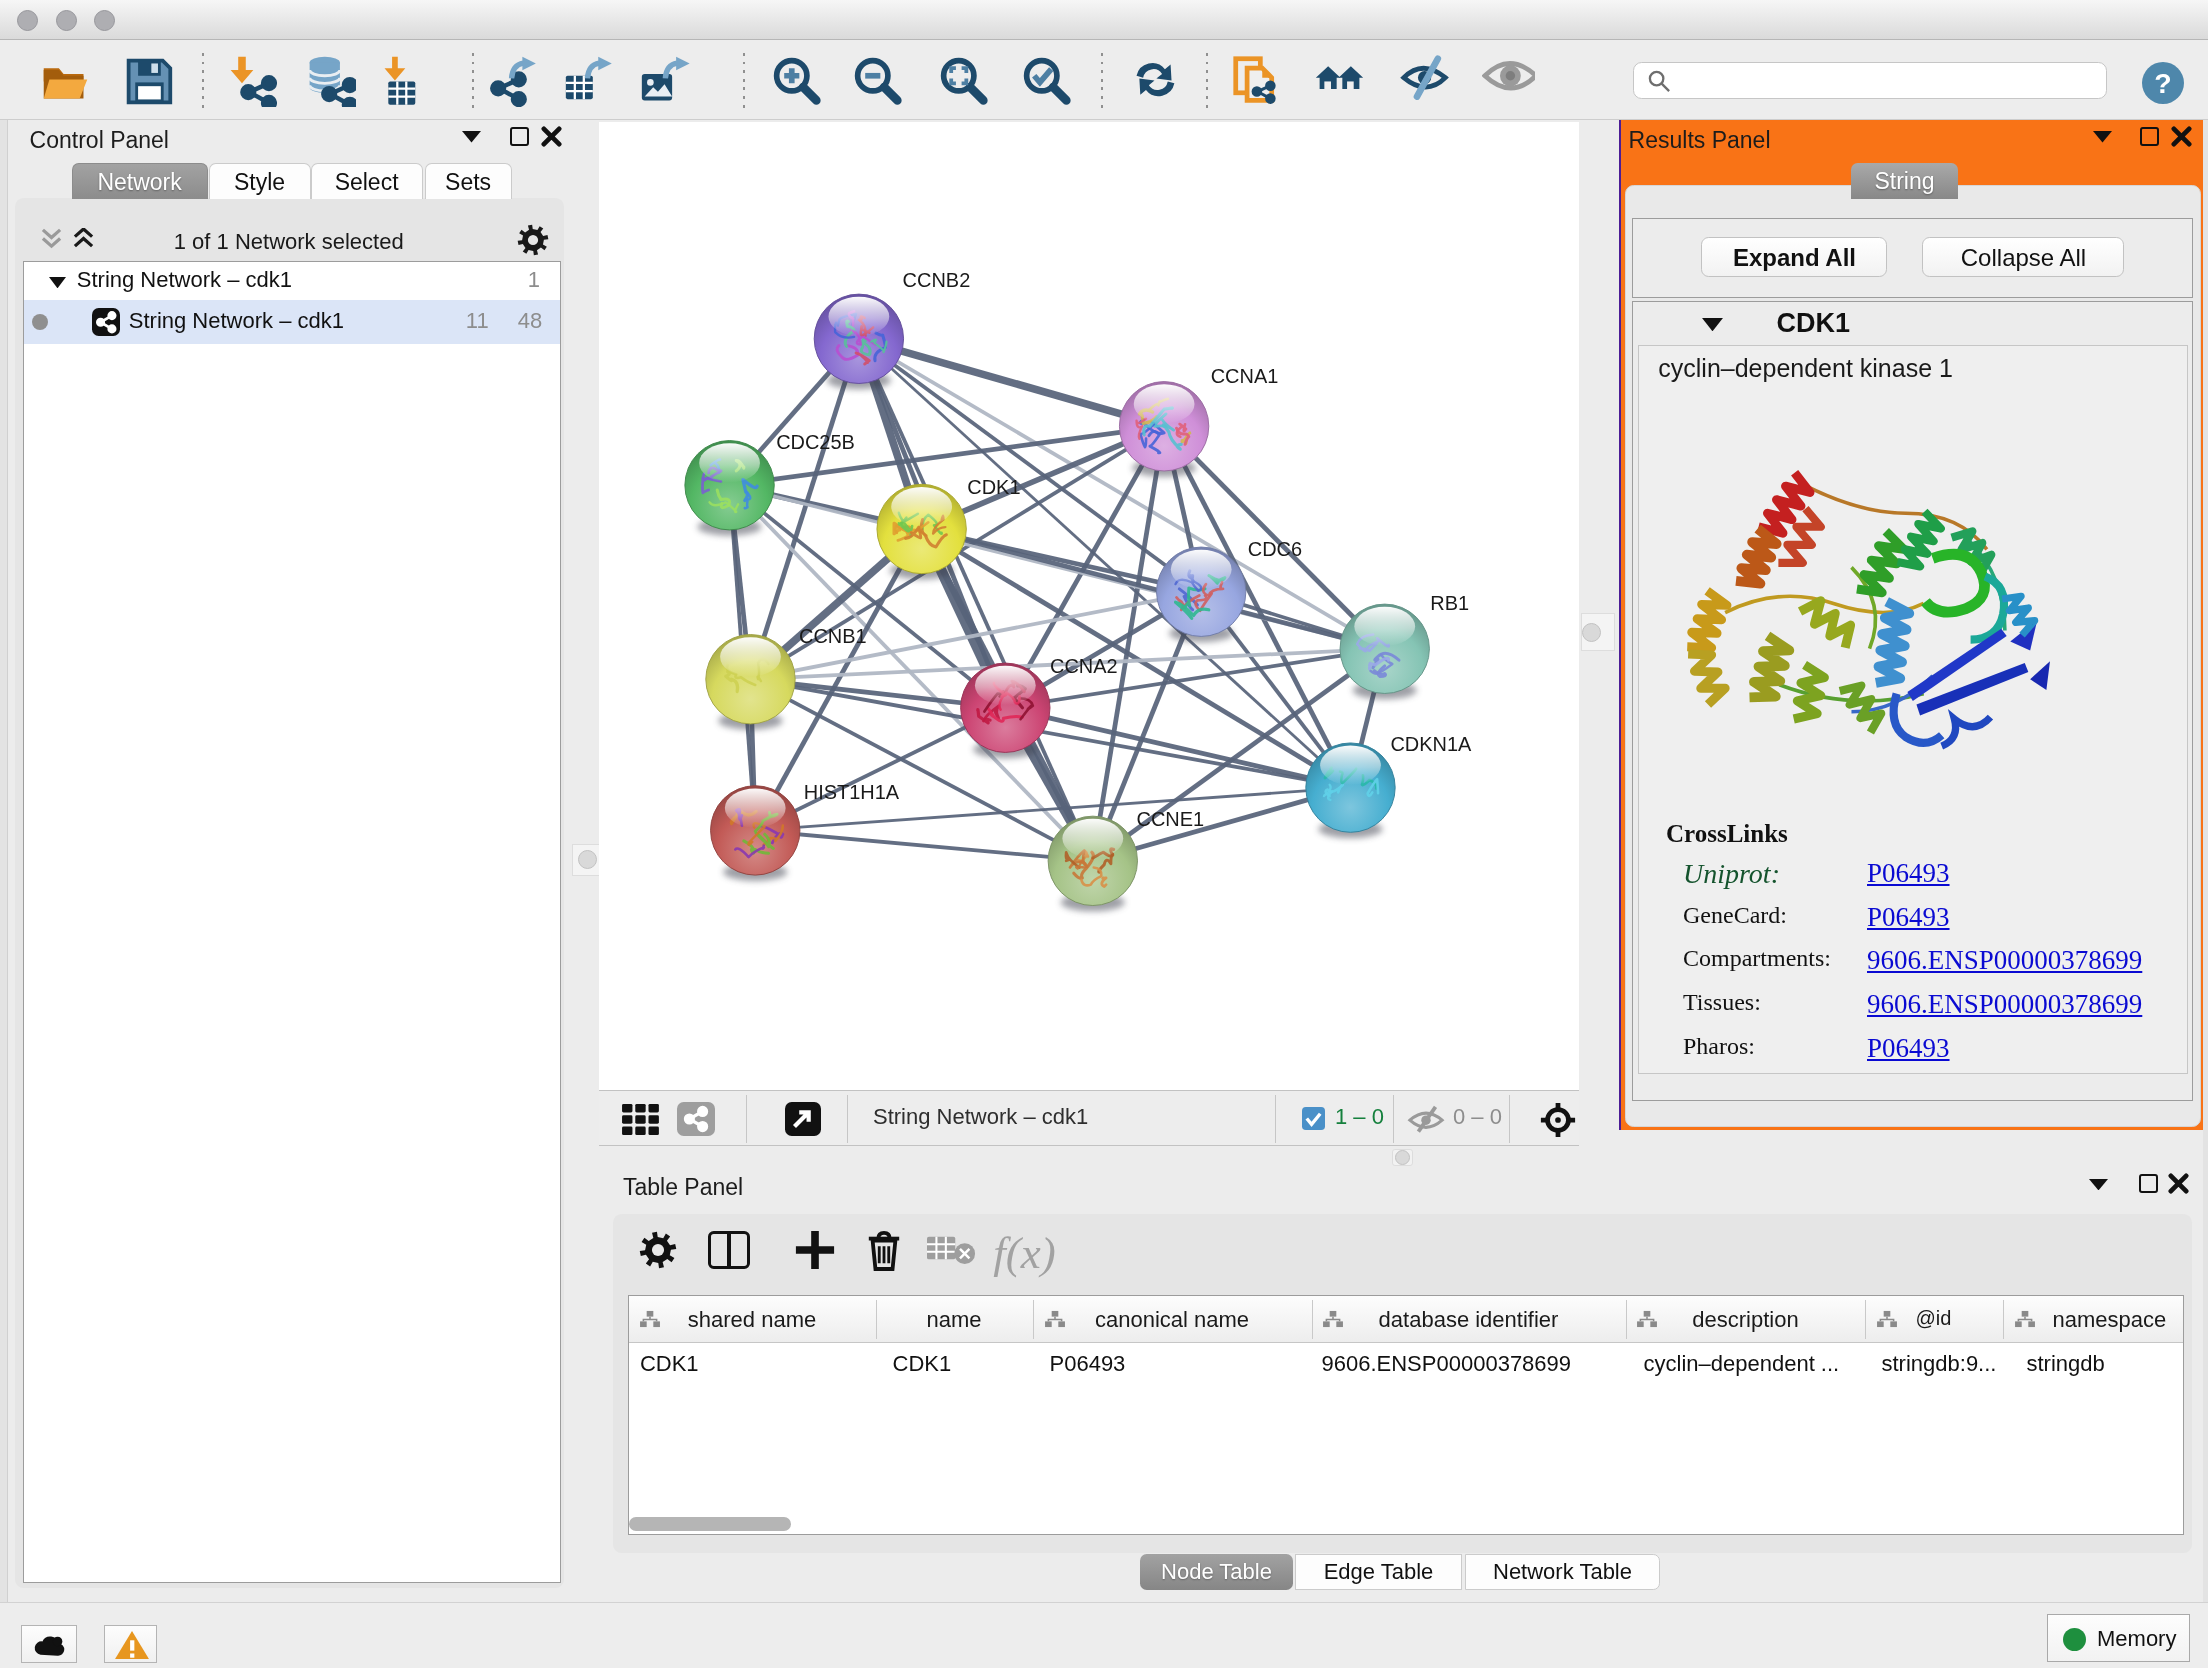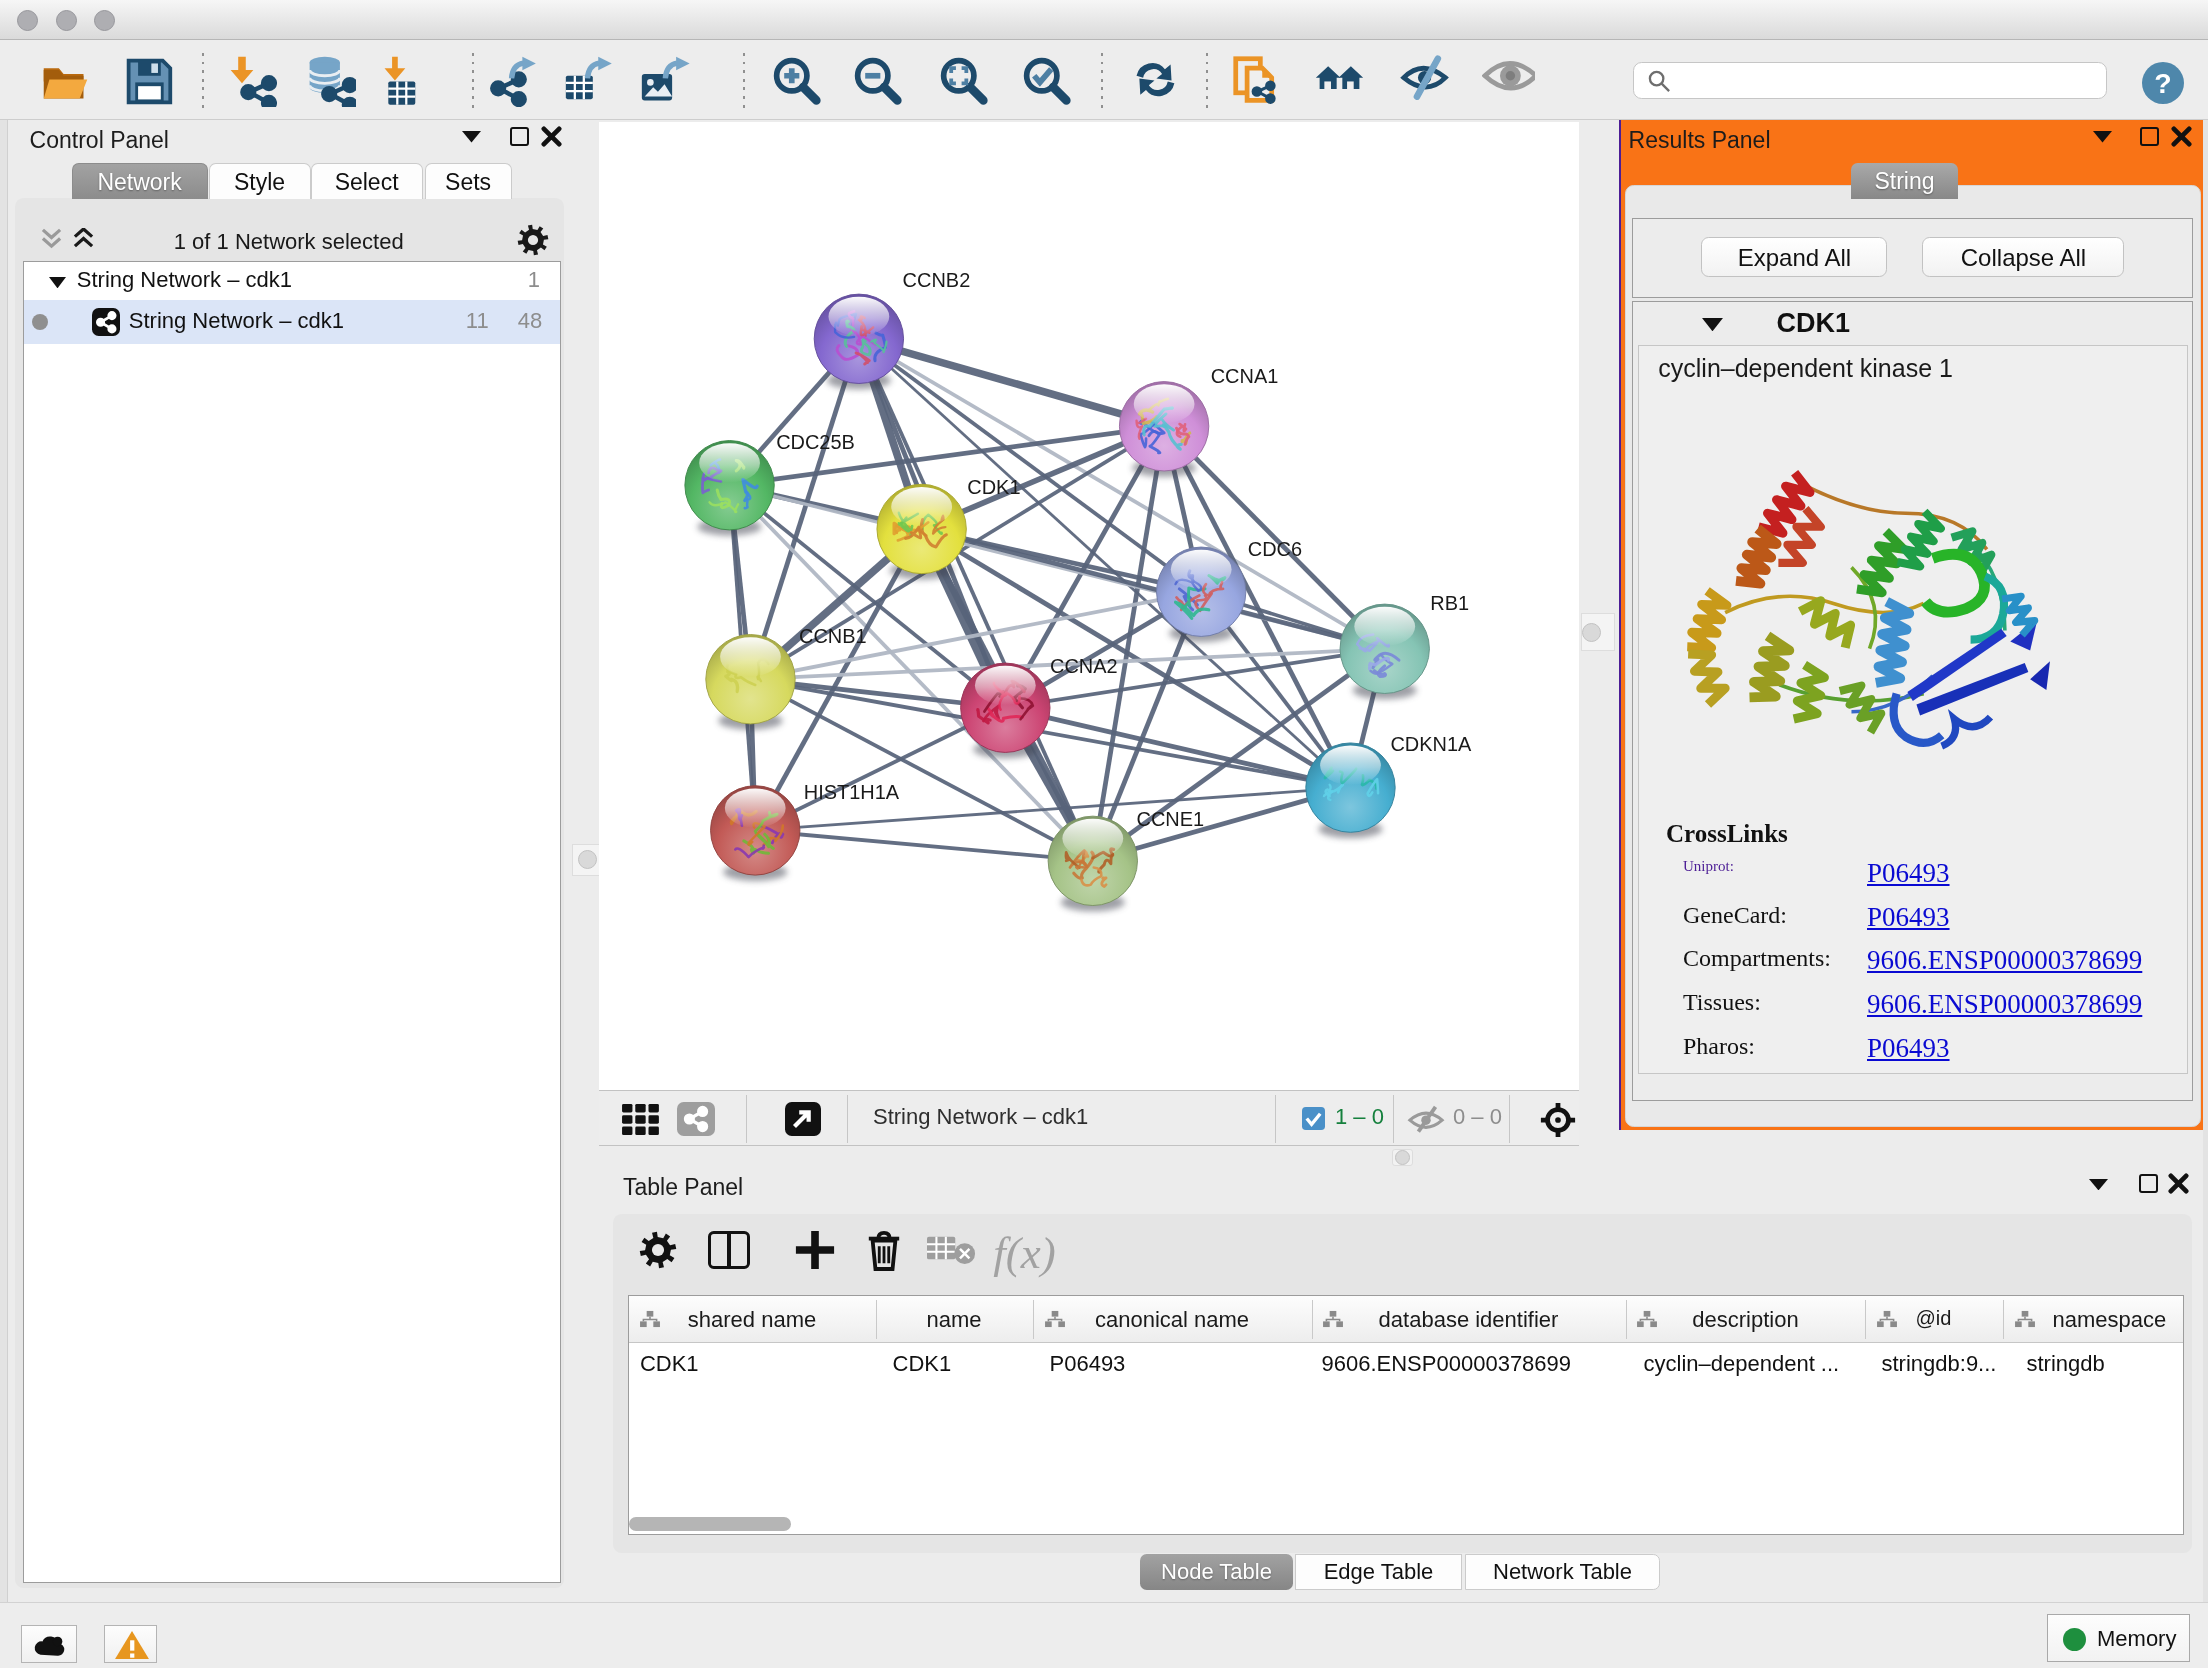--- a/index.html
+++ b/index.html
@@ -564,21 +564,21 @@
     <svg width="19" height="11.4" viewBox="0 0 20 12" style="position:absolute;left:472px;top:11.4px;">
       <path d="M0 0 h20 l-10 12 z" fill="#111"></path>
     </svg>
     <div class="abs" style="left:519px;top:6.7px;width:19px;height:19px;border:2.4px solid #111;border-radius:2.9px;"></div>
     <svg width="21" height="21" viewBox="0 0 22 22" style="position:absolute;left:550px;top:5.7px;">
       <path d="M3 3 L19 19 M19 3 L3 19" stroke="#111" stroke-width="5" stroke-linecap="round"></path>
     </svg>
     <div class="abs" style="left:230px;top:43px;width:107px;height:36px;z-index:5;border-radius:6.7px 6.7px 0 0;background:linear-gradient(#a9a9a9,#888888);color:#fff;text-align:center;line-height:36px;font-size:23px;text-shadow:0 1px 1.9px rgba(0,0,0,.35);">String</div>
     <div class="abs" style="left:3.8px;top:65px;width:576px;height:942px;background:#e9e9e9;border-radius:8.6px;border:1px solid #d6d6d6;">
       <div class="abs" style="left:6.7px;top:32px;width:561px;height:80px;border:1px solid #9c9c9c;background:#ececec;">
-        <div class="btn" style="left:68px;top:18px;width:186px;height:40px;line-height:40px;">Expand All</div>
+        <div class="btn" style="left:68px;top:18px;width:186px;height:40px;line-height:40px;font-weight:bold;">Expand All</div>
         <div class="btn" style="left:289px;top:18px;width:202px;height:40px;line-height:40px;">Collapse All</div>
       </div>
       <div class="abs" style="left:6.7px;top:115px;width:561px;height:800px;border:1px solid #9c9c9c;background:#ececec;">
         <svg width="21" height="13.3" viewBox="0 0 22 14" style="position:absolute;left:69px;top:16px;">
           <path d="M0 0 h22 l-11 14 z" fill="#111"></path>
         </svg>
         <div class="abs" style="left:143px;top:5.7px;font-size:27px;font-weight:700;color:#111;">CDK1</div>
         <div class="abs" style="left:4.8px;top:43px;width:550px;height:729px;background:#efefef;border:1px solid #c6c6c6;">
           <div class="abs" style="left:19px;top:7.6px;font-size:25px;color:#1a1a1a;">cyclin–dependent kinase 1</div>
         </div>
@@ -611,21 +611,21 @@
     <path d="M376 202 l30 -24 -8 34 z" fill="#2030c0"></path>
     <path d="M276 284 L396 236 L392 226 L272 272 Z" fill="#1830b8"></path>
     <path d="M398 244 l22 -20 -4 32 z" fill="#1828b0"></path>
     <path d="M250 260 q-10 34 10 48 q22 14 40 -2" fill="none" stroke="#2858c8" stroke-width="9"></path>
     <path d="M300 318 q20 -8 14 -30 q22 18 40 -2" fill="none" stroke="#2048c0" stroke-width="8"></path>
     <path d="M367 155 L388 152 L375 168 L396 165 L382 181 L403 179 L389 195" fill="none" stroke="#2890c8" stroke-width="8" stroke-linejoin="round"></path>
   </svg>
 <div class="abs" style="left:1619px;top:120px;width:584px;height:0;"></div>
 <div class="abs" style="font-family:'Liberation Serif',serif;">
     <div class="abs" style="left:1666px;top:820px;font-size:25px;font-weight:700;color:#111;font-family:'Liberation Serif',serif;">CrossLinks</div>
-    <div class="abs" style="left:1683px;top:858px;font-size:15px;color:#4c1d95;font-family:'Liberation Serif',serif;">Uniprot:</div>
+    <div class="abs" style="left:1683px;top:858px;font-size:28px;color:#14532d;font-family:'Liberation Serif',serif;font-style:italic;">Uniprot:</div>
     <div class="abs" style="left:1867px;top:858px;font-size:27px;color:#0a0ad2;text-decoration:underline;font-family:'Liberation Serif',serif;">P06493</div>
     <div class="abs" style="left:1683px;top:902px;font-size:24px;color:#111;font-family:'Liberation Serif',serif;">GeneCard:</div>
     <div class="abs" style="left:1867px;top:902px;font-size:27px;color:#0a0ad2;text-decoration:underline;font-family:'Liberation Serif',serif;">P06493</div>
     <div class="abs" style="left:1683px;top:945px;font-size:24px;color:#111;font-family:'Liberation Serif',serif;">Compartments:</div>
     <div class="abs" style="left:1867px;top:945px;font-size:27px;color:#0a0ad2;text-decoration:underline;font-family:'Liberation Serif',serif;">9606.ENSP00000378699</div>
     <div class="abs" style="left:1683px;top:989px;font-size:24px;color:#111;font-family:'Liberation Serif',serif;">Tissues:</div>
     <div class="abs" style="left:1867px;top:989px;font-size:27px;color:#0a0ad2;text-decoration:underline;font-family:'Liberation Serif',serif;">9606.ENSP00000378699</div>
     <div class="abs" style="left:1683px;top:1033px;font-size:24px;color:#111;font-family:'Liberation Serif',serif;">Pharos:</div>
     <div class="abs" style="left:1867px;top:1033px;font-size:27px;color:#0a0ad2;text-decoration:underline;font-family:'Liberation Serif',serif;">P06493</div>
   </div>

